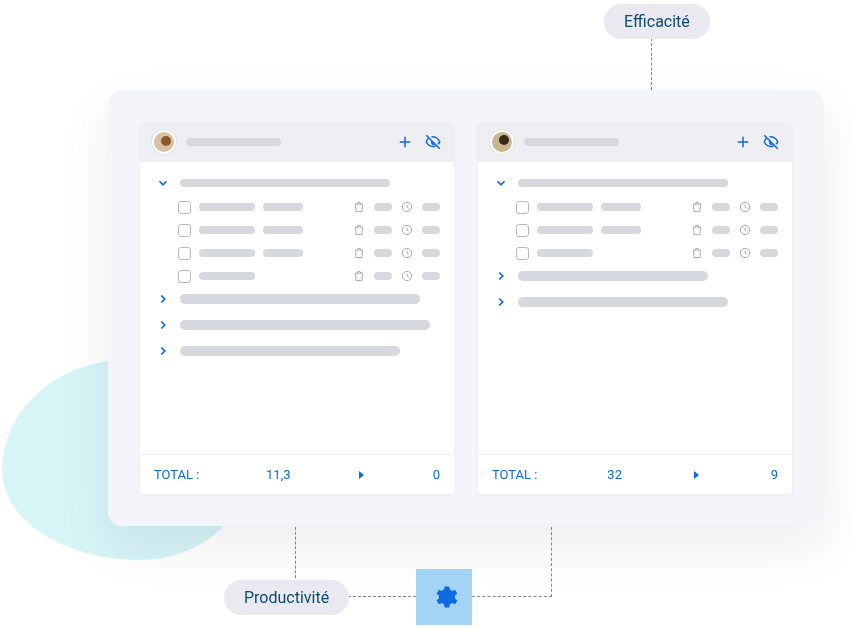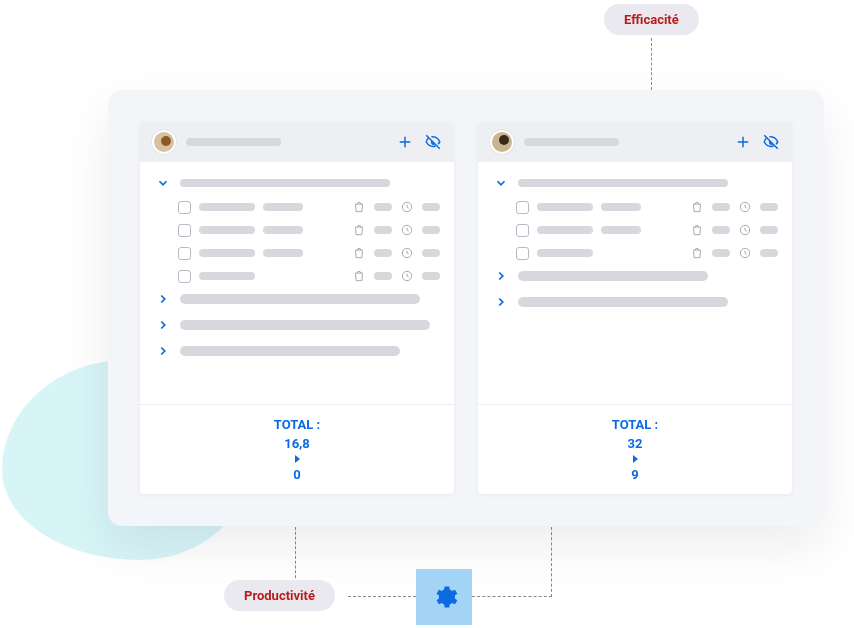--- a/index.html
+++ b/index.html
@@ -19,23 +19,23 @@
     height: 200px;
     background: #d7f4f7;
     border-radius: 50% 50% 45% 55% / 55% 50% 50% 45%;
     z-index: 0;
   }
   .tag {
     position: absolute;
     background: #e9e9ef;
     border-radius: 20px;
     padding: 8px 20px;
-    font-size: 13px;
-    font-weight: 700;
-    color: #b91c1c;
+    font-size: 16px;
+    font-weight: 400;
+    color: #0c4a6e;
     z-index: 5;
   }
   .tag-eff { left: 604px; top: 4px; }
   .tag-prod { left: 224px; top: 580px; }
   .gear-box {
     position: absolute;
     left: 416px;
     top: 569px;
     width: 56px;
     height: 56px;
@@ -147,27 +147,26 @@
     display:flex; align-items:center; gap:10px;
     padding-left: 2px;
     margin-bottom: 12px;
   }
   .cr-bar { height:10px; background:#d6d8dd; border-radius:5px; }
   .card-footer {
     border-top:1px solid #eceef2;
     padding: 12px 14px;
     text-align: right;
     font-size: 13px;
-    font-weight: 700;
+    font-weight: 400;
     color: #0d6ae0;
     display:flex;
-    justify-content:center;
+    justify-content:space-between;
     align-items:center;
     gap:4px;
-    flex-direction:column;
   }
   .tri { display:inline-block; width:0;height:0;border-top:4px solid transparent;border-bottom:4px solid transparent;border-left:5px solid #0d6ae0; margin:0 2px;}
 </style>
 </head>
 <body>
 
 <div class="blob"></div>
 
 <div class="tag tag-eff">Efficacité</div>
 <div class="tag tag-prod">Productivité</div>
@@ -293,21 +292,21 @@
         <span class="chev">
             <svg viewBox="0 0 24 24">
               <path d="M9 6l6 6-6 6"></path>
             </svg>
           </span>
         <div class="cr-bar" style="width:220px"></div>
       </div>
     </div>
     <div class="card-footer">
       <span>TOTAL :</span>
-      <span>16,8</span>
+      <span>11,3</span>
       <span class="tri"></span>
       <span>0</span>
     </div>
   </div>
 
   <div class="card">
     <div class="card-header">
       <div class="avatar a2"></div>
       <div class="ph-bar"></div>
       <div class="hdr-spacer"></div>

